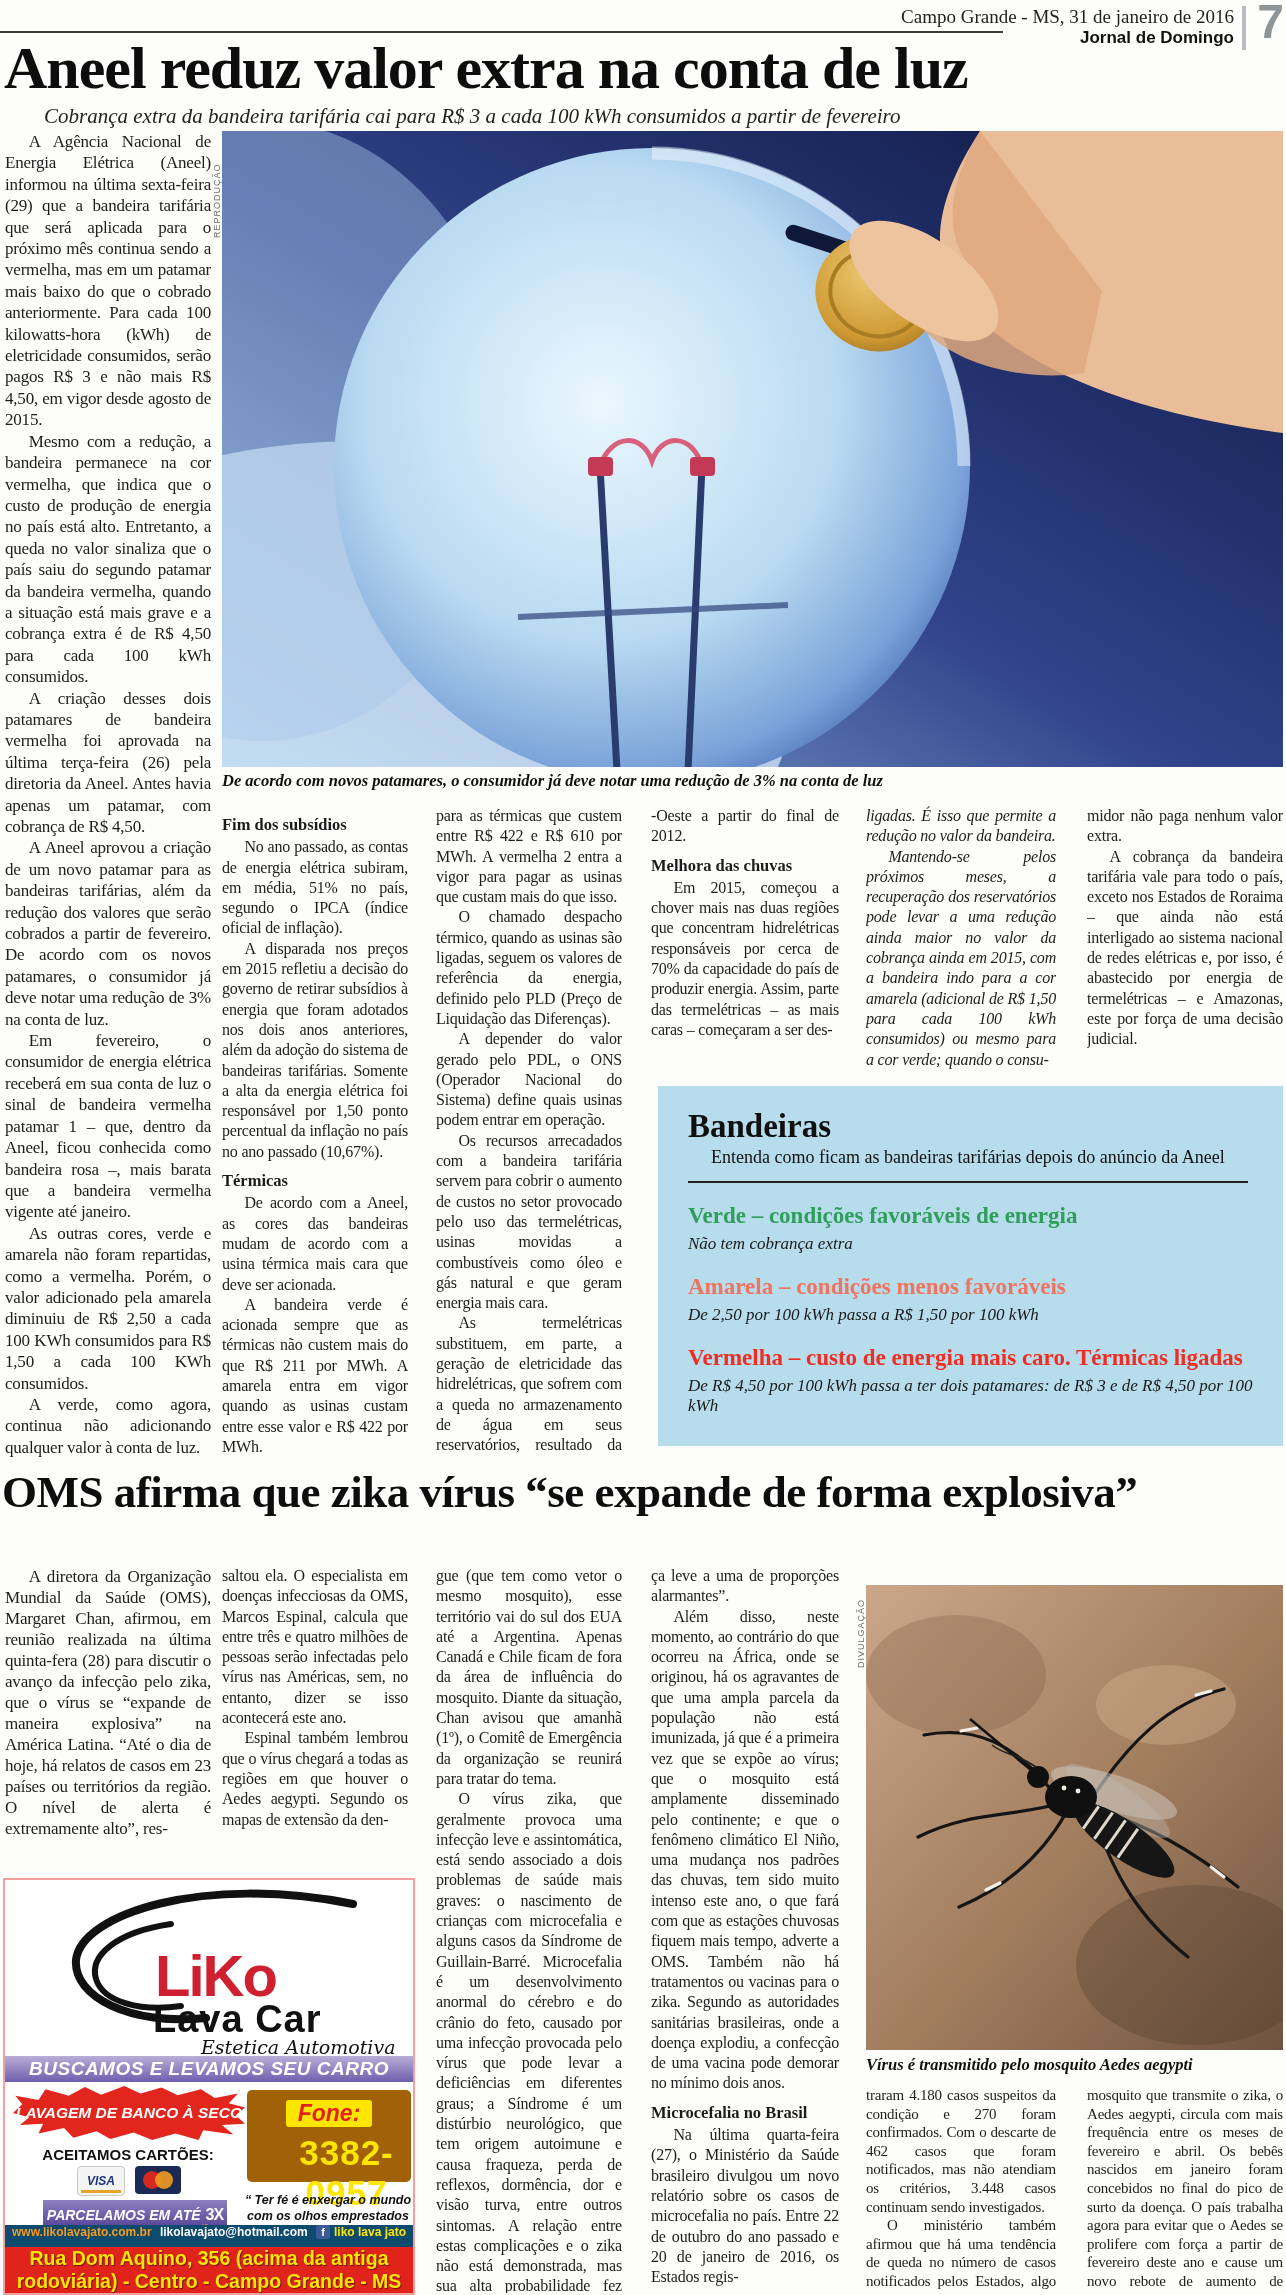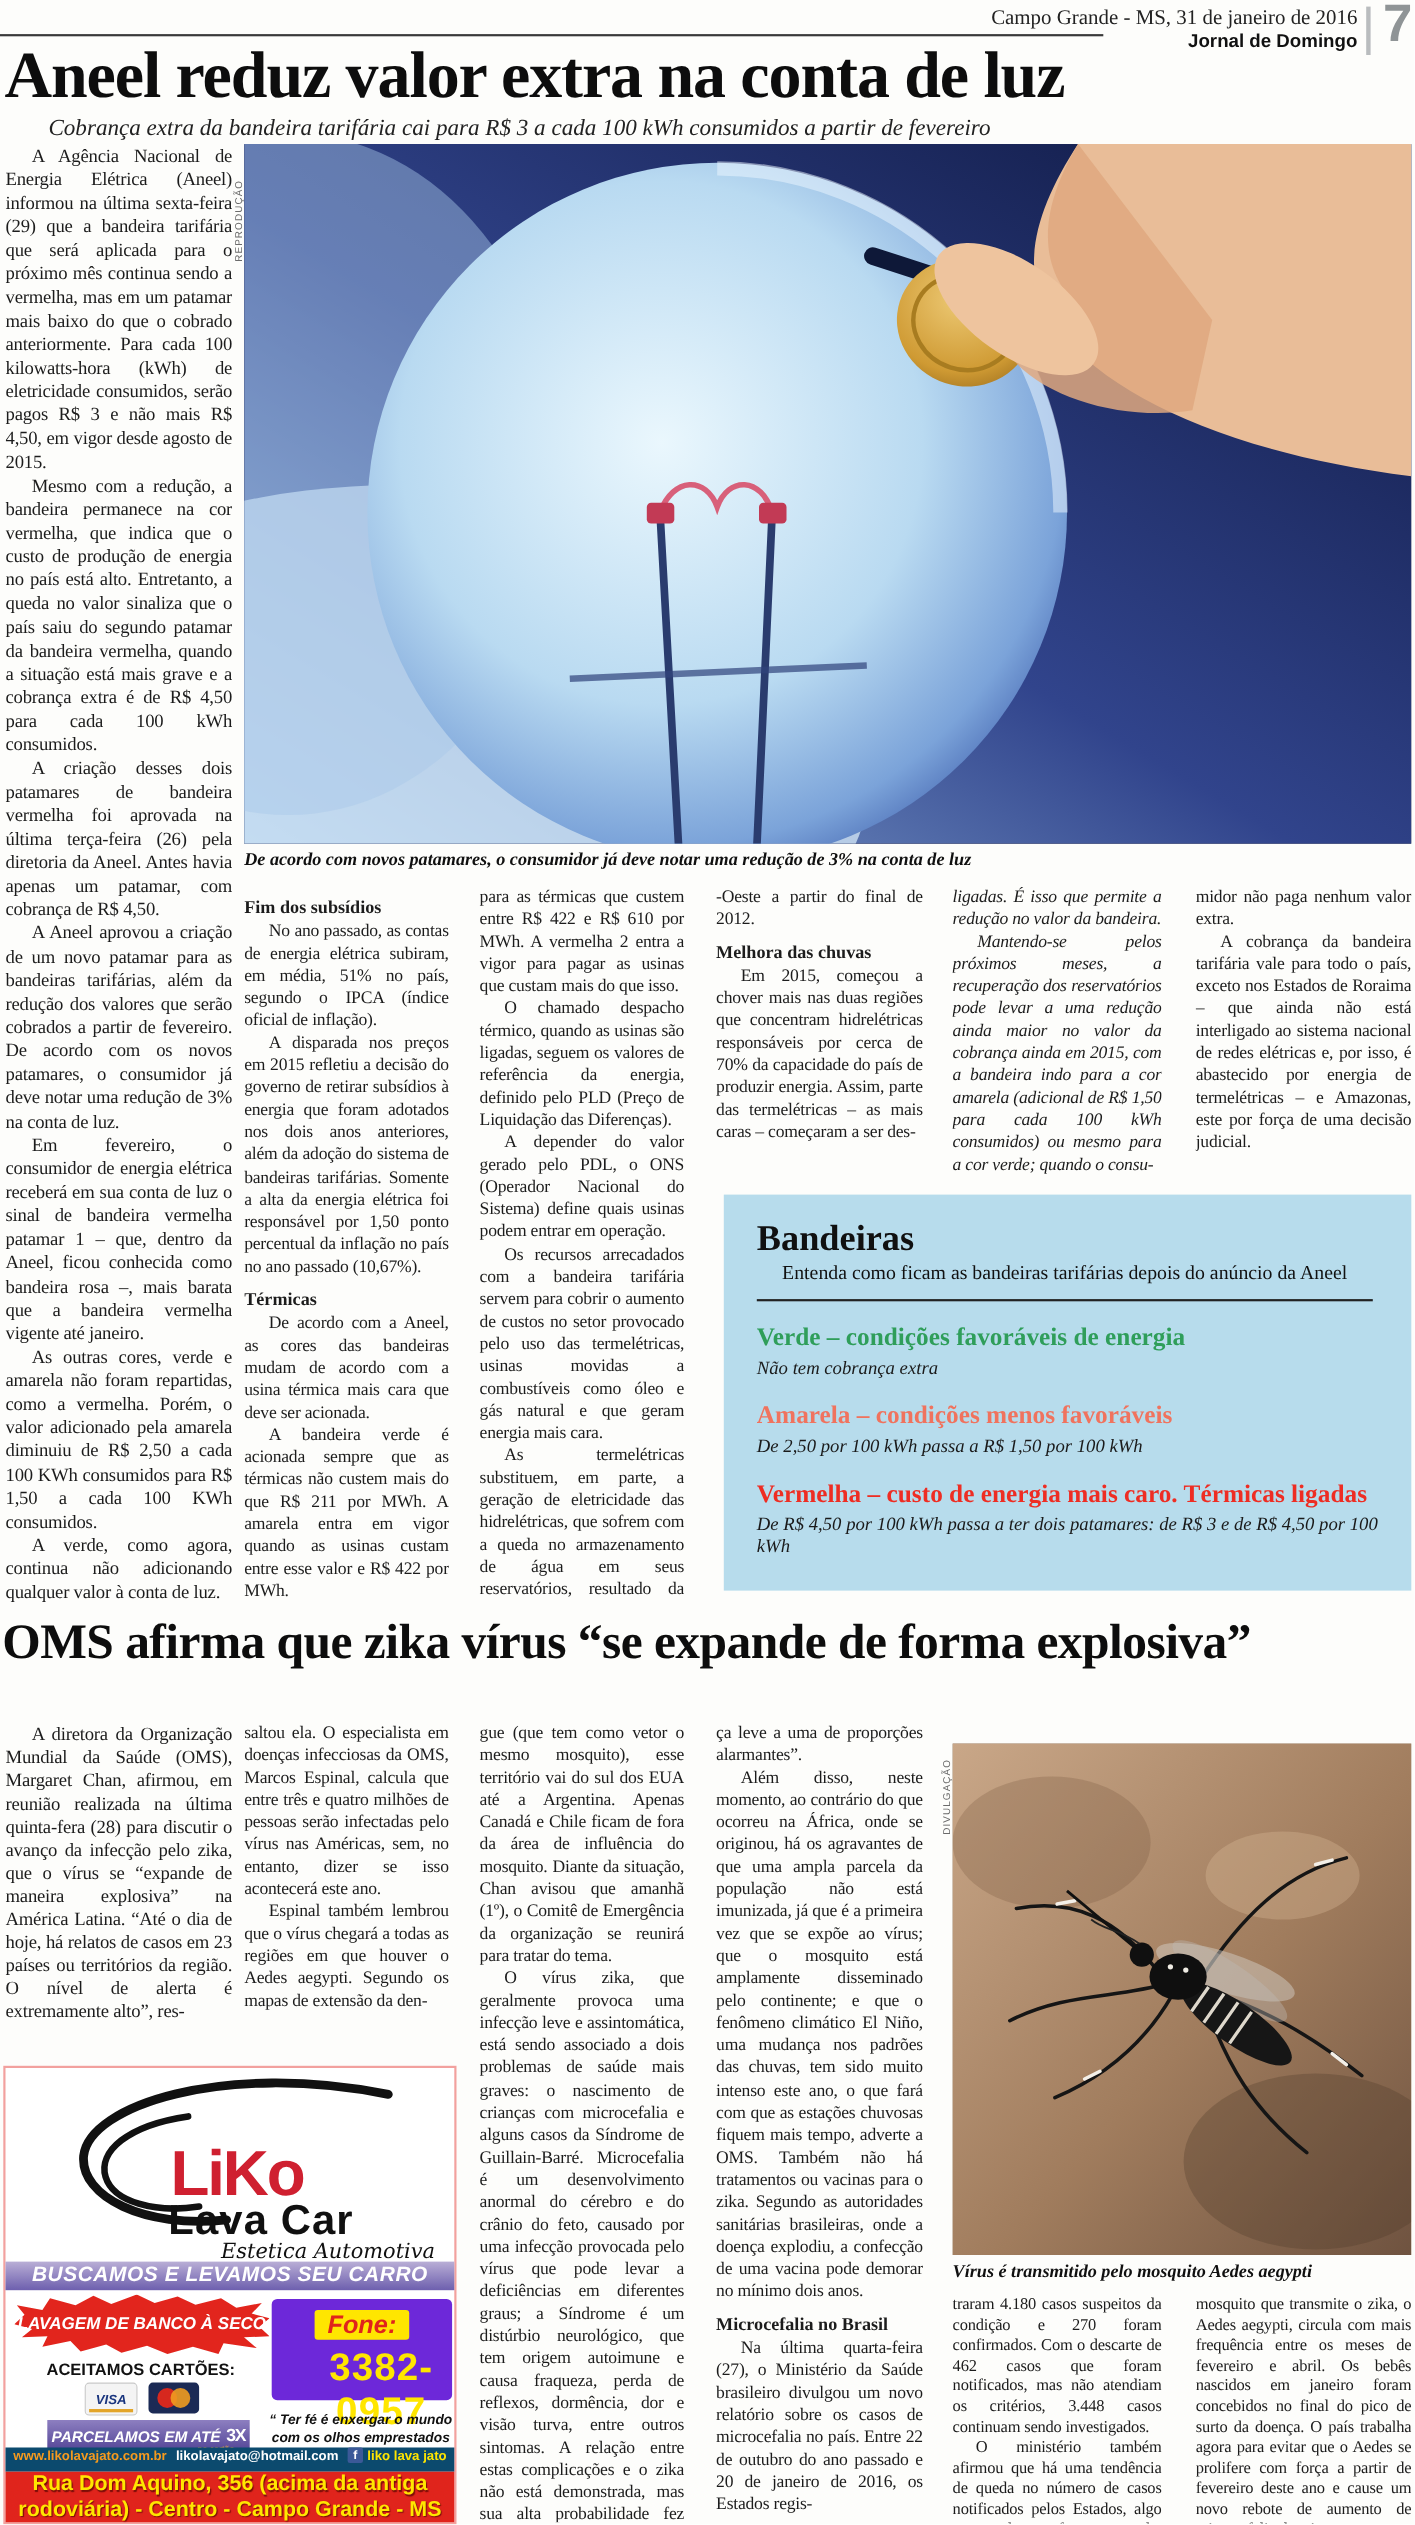--- a/index.html
+++ b/index.html
@@ -95,21 +95,21 @@
   .card-visa::after{content:"";position:absolute;bottom:2px;left:3px;right:3px;height:3px;background:#e3a52a;}
   .card-mc{background:#1b2a55;position:relative;}
   .card-mc .c1{position:absolute;left:8px;top:5px;width:18px;height:18px;border-radius:50%;background:#d6281e;}
   .card-mc .c2{position:absolute;left:20px;top:5px;width:18px;height:18px;border-radius:50%;background:#ef9b20;opacity:.9;}
   .ad-parc{position:absolute;left:38px;top:320px;width:184px;height:30px;
            background:linear-gradient(#8d7fc0,#4f4194);color:#fff;display:flex;align-items:center;
            justify-content:center;gap:5px;}
   .ad-parc .t{font-weight:bold;font-style:italic;font-size:14px;}
   .ad-parc .big{font-weight:bold;font-size:16px;letter-spacing:-1px;}
   .ad-parc .small{position:absolute;right:14px;bottom:-1px;font-size:8px;color:#f3b23a;}
-  .ad-phone{position:absolute;left:242px;top:210px;width:164px;height:92px;background:#6d28d9;
+  .ad-phone{position:absolute;left:242px;top:210px;width:164px;height:92px;background:#a16207;
             border-radius:5px;text-align:center;}
   .ad-phone .lbl{display:inline-block;margin-top:10px;background:#ffe600;color:#e0241c;
                  font-weight:bold;font-style:italic;font-size:23px;padding:0 12px;border-radius:3px;}
   .ad-phone .num{color:#ffe600;font-weight:bold;font-size:35px;margin-top:6px;letter-spacing:1px;padding-left:35px;}
   .ad-quote{position:absolute;left:238px;top:312px;width:170px;text-align:center;
             font-weight:bold;font-style:italic;font-size:12.5px;color:#111;line-height:16px;}
   .ad-blackbar{position:absolute;left:0;top:345px;width:408px;height:22px;background:#0c4a6e;
                display:flex;align-items:flex-start;justify-content:space-between;padding:0 7px;
                box-sizing:border-box;font-size:12px;font-weight:bold;}
   .ad-url{color:#f59a1e;}

